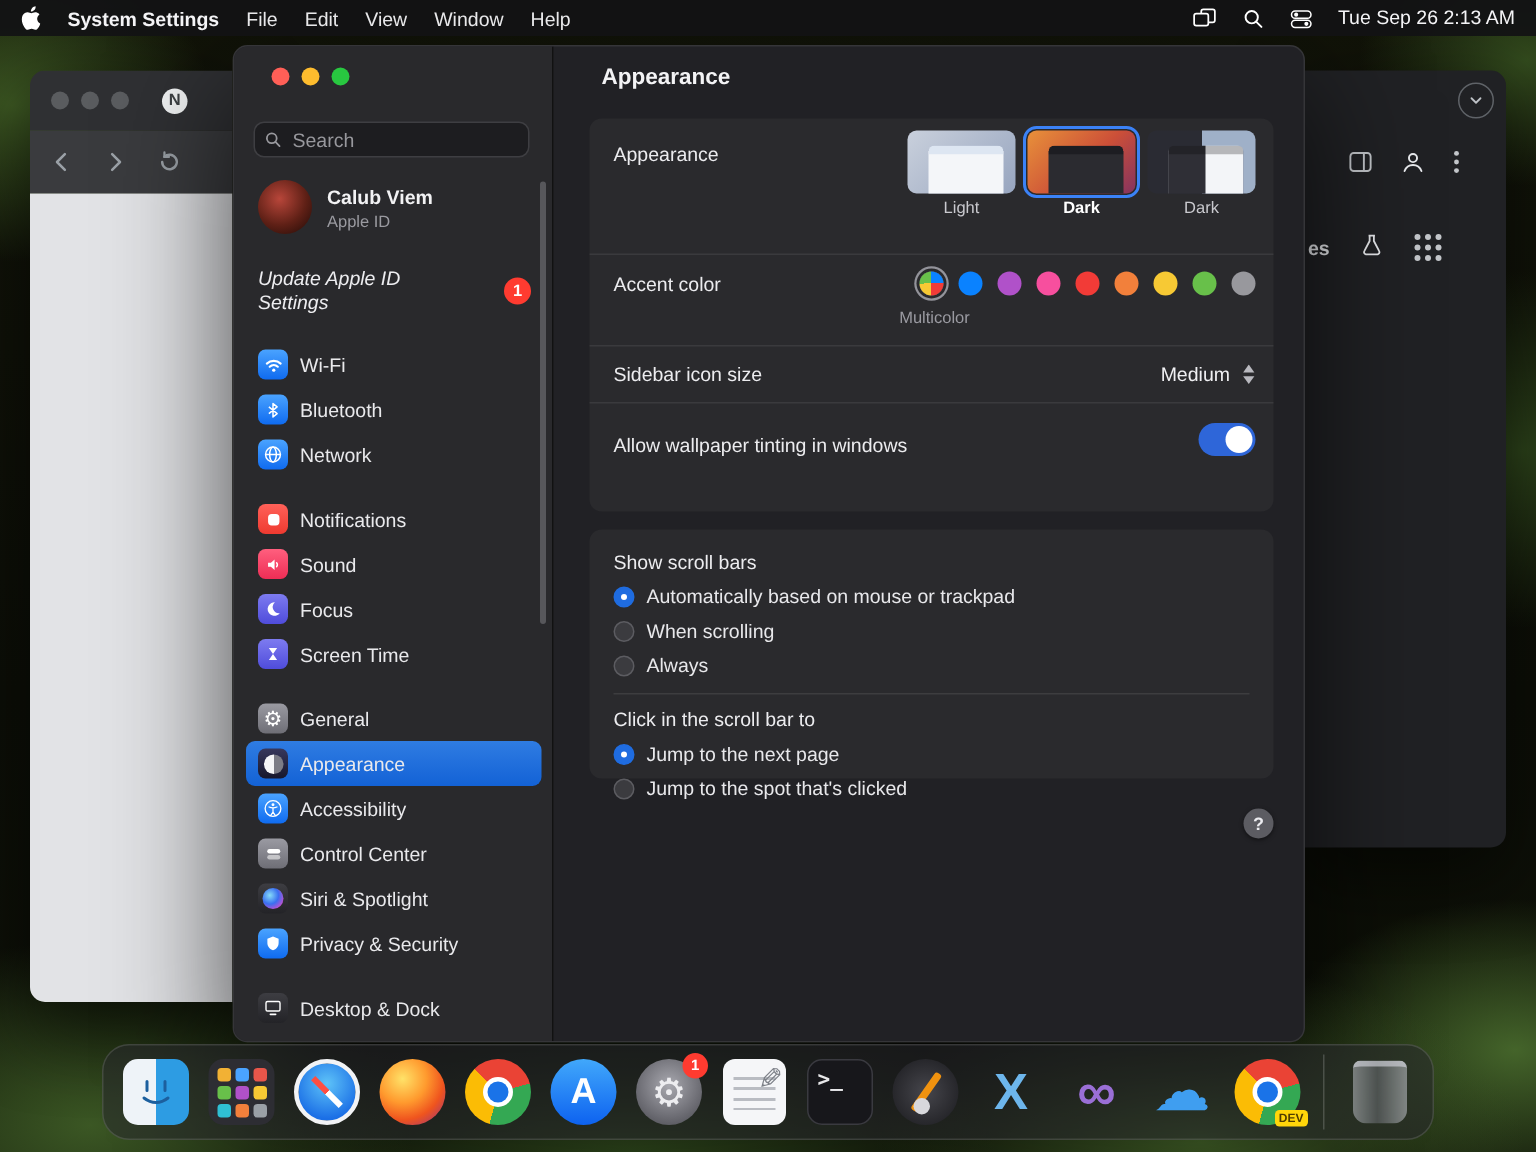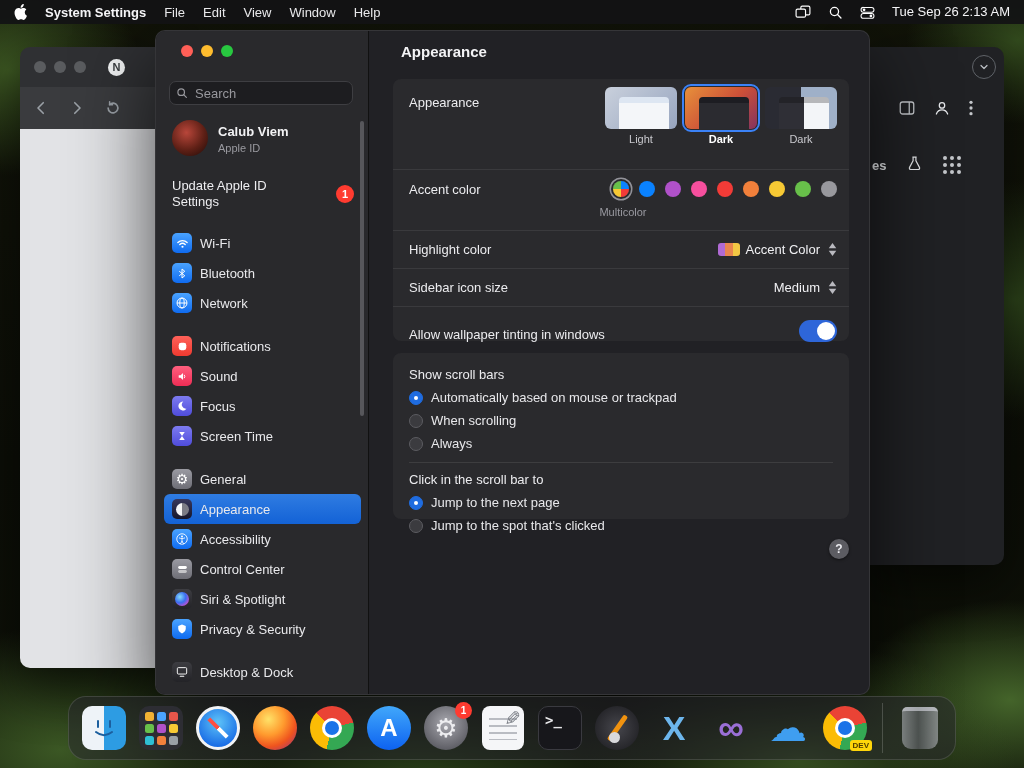--- a/index.html
+++ b/index.html
@@ -55,21 +55,21 @@
   .tl-red{background:#ff5f57;} .tl-yel{background:#febc2e;} .tl-grn{background:#28c840;}
   .sb-search{position:absolute;left:13px;top:50px;width:184px;height:24px;background:#1d1d20;border:1px solid #3e3e42;
     border-radius:7px;display:flex;align-items:center;padding:0 6px;box-sizing:border-box;gap:5px;}
   .sb-search input{background:transparent;border:none;outline:none;color:#ddd;font-size:13px;width:140px;font-family:"Liberation Sans",sans-serif;}
   .sb-search input::placeholder{color:#98989d;}
   .avatar{position:absolute;left:16px;top:89px;width:36px;height:36px;border-radius:50%;
     background:radial-gradient(circle at 40% 35%,#b8463a 0%,#5f2016 55%,#1d0a06 100%);}
   .prof-name{position:absolute;left:62px;top:93px;color:#f2f2f4;font-size:13px;font-weight:600;}
   .prof-sub{position:absolute;left:62px;top:111px;color:#9a9aa0;font-size:11px;}
   .update-row{position:absolute;left:16px;top:147px;width:182px;display:flex;align-items:center;}
-  .update-lbl{color:#ededf0;font-size:13px;line-height:1.25;width:128px;}
+  .update-lbl{color:#ededf0;font-size:13px;line-height:1.25;width:128px;font-style:italic;}
   .badge-red{min-width:18px;height:18px;border-radius:9px;background:#ff3b30;color:#fff;font-size:11px;font-weight:700;
     display:flex;align-items:center;justify-content:center;padding:0 5px;box-sizing:border-box;margin-left:auto;}
   .sb-group{position:absolute;left:8px;width:197px;}
   .sb-item{height:30px;display:flex;align-items:center;gap:8px;padding:0 8px;border-radius:6px;box-sizing:border-box;}
   .sb-item .lbl{color:#e9e9ec;font-size:13px;white-space:nowrap;}
   .sb-item.sel{background:linear-gradient(180deg,#2f7ce2,#1362d6);}
   .tile{width:20px;height:20px;border-radius:5px;display:flex;align-items:center;justify-content:center;flex:none;}
   .t-blue{background:linear-gradient(180deg,#4aa3ff,#0f6bf0);}
   .t-red{background:linear-gradient(180deg,#ff6159,#ef3a30);}
   .t-pink{background:linear-gradient(180deg,#ff5f7e,#ee2d55);}
@@ -480,35 +480,20 @@
           <span class="adot" style="background:#b051c9"></span>
           <span class="adot" style="background:#f74f9e"></span>
           <span class="adot" style="background:#f23b37"></span>
           <span class="adot" style="background:#f2803b"></span>
           <span class="adot" style="background:#f7c934"></span>
           <span class="adot" style="background:#68c04a"></span>
           <span class="adot" style="background:#98989d"></span>
         </div>
         <span class="accent-sub" style="left:200px;">Multicolor</span>
       </div>
-      <div class="r3 hairline">
-        <span class="row-lbl">Highlight color</span>
-        <span class="popctl">
-          <span class="swatch"></span>
-          <span>Accent Color</span>
-          <span class="stepper">
-            <svg width="9" height="6" viewBox="0 0 12 8" fill="#b9b9bf">
-                <path d="M6 0l5 7H1z"></path>
-              </svg>
-            <svg width="9" height="6" viewBox="0 0 12 8" fill="#b9b9bf">
-                <path d="M6 8L1 1h10z"></path>
-              </svg>
-          </span>
-        </span>
-      </div>
       <div class="r4 hairline">
         <span class="row-lbl">Sidebar icon size</span>
         <span class="popctl">
           <span>Medium</span>
           <span class="stepper">
             <svg width="9" height="6" viewBox="0 0 12 8" fill="#b9b9bf">
                 <path d="M6 0l5 7H1z"></path>
               </svg>
             <svg width="9" height="6" viewBox="0 0 12 8" fill="#b9b9bf">
                 <path d="M6 8L1 1h10z"></path>

